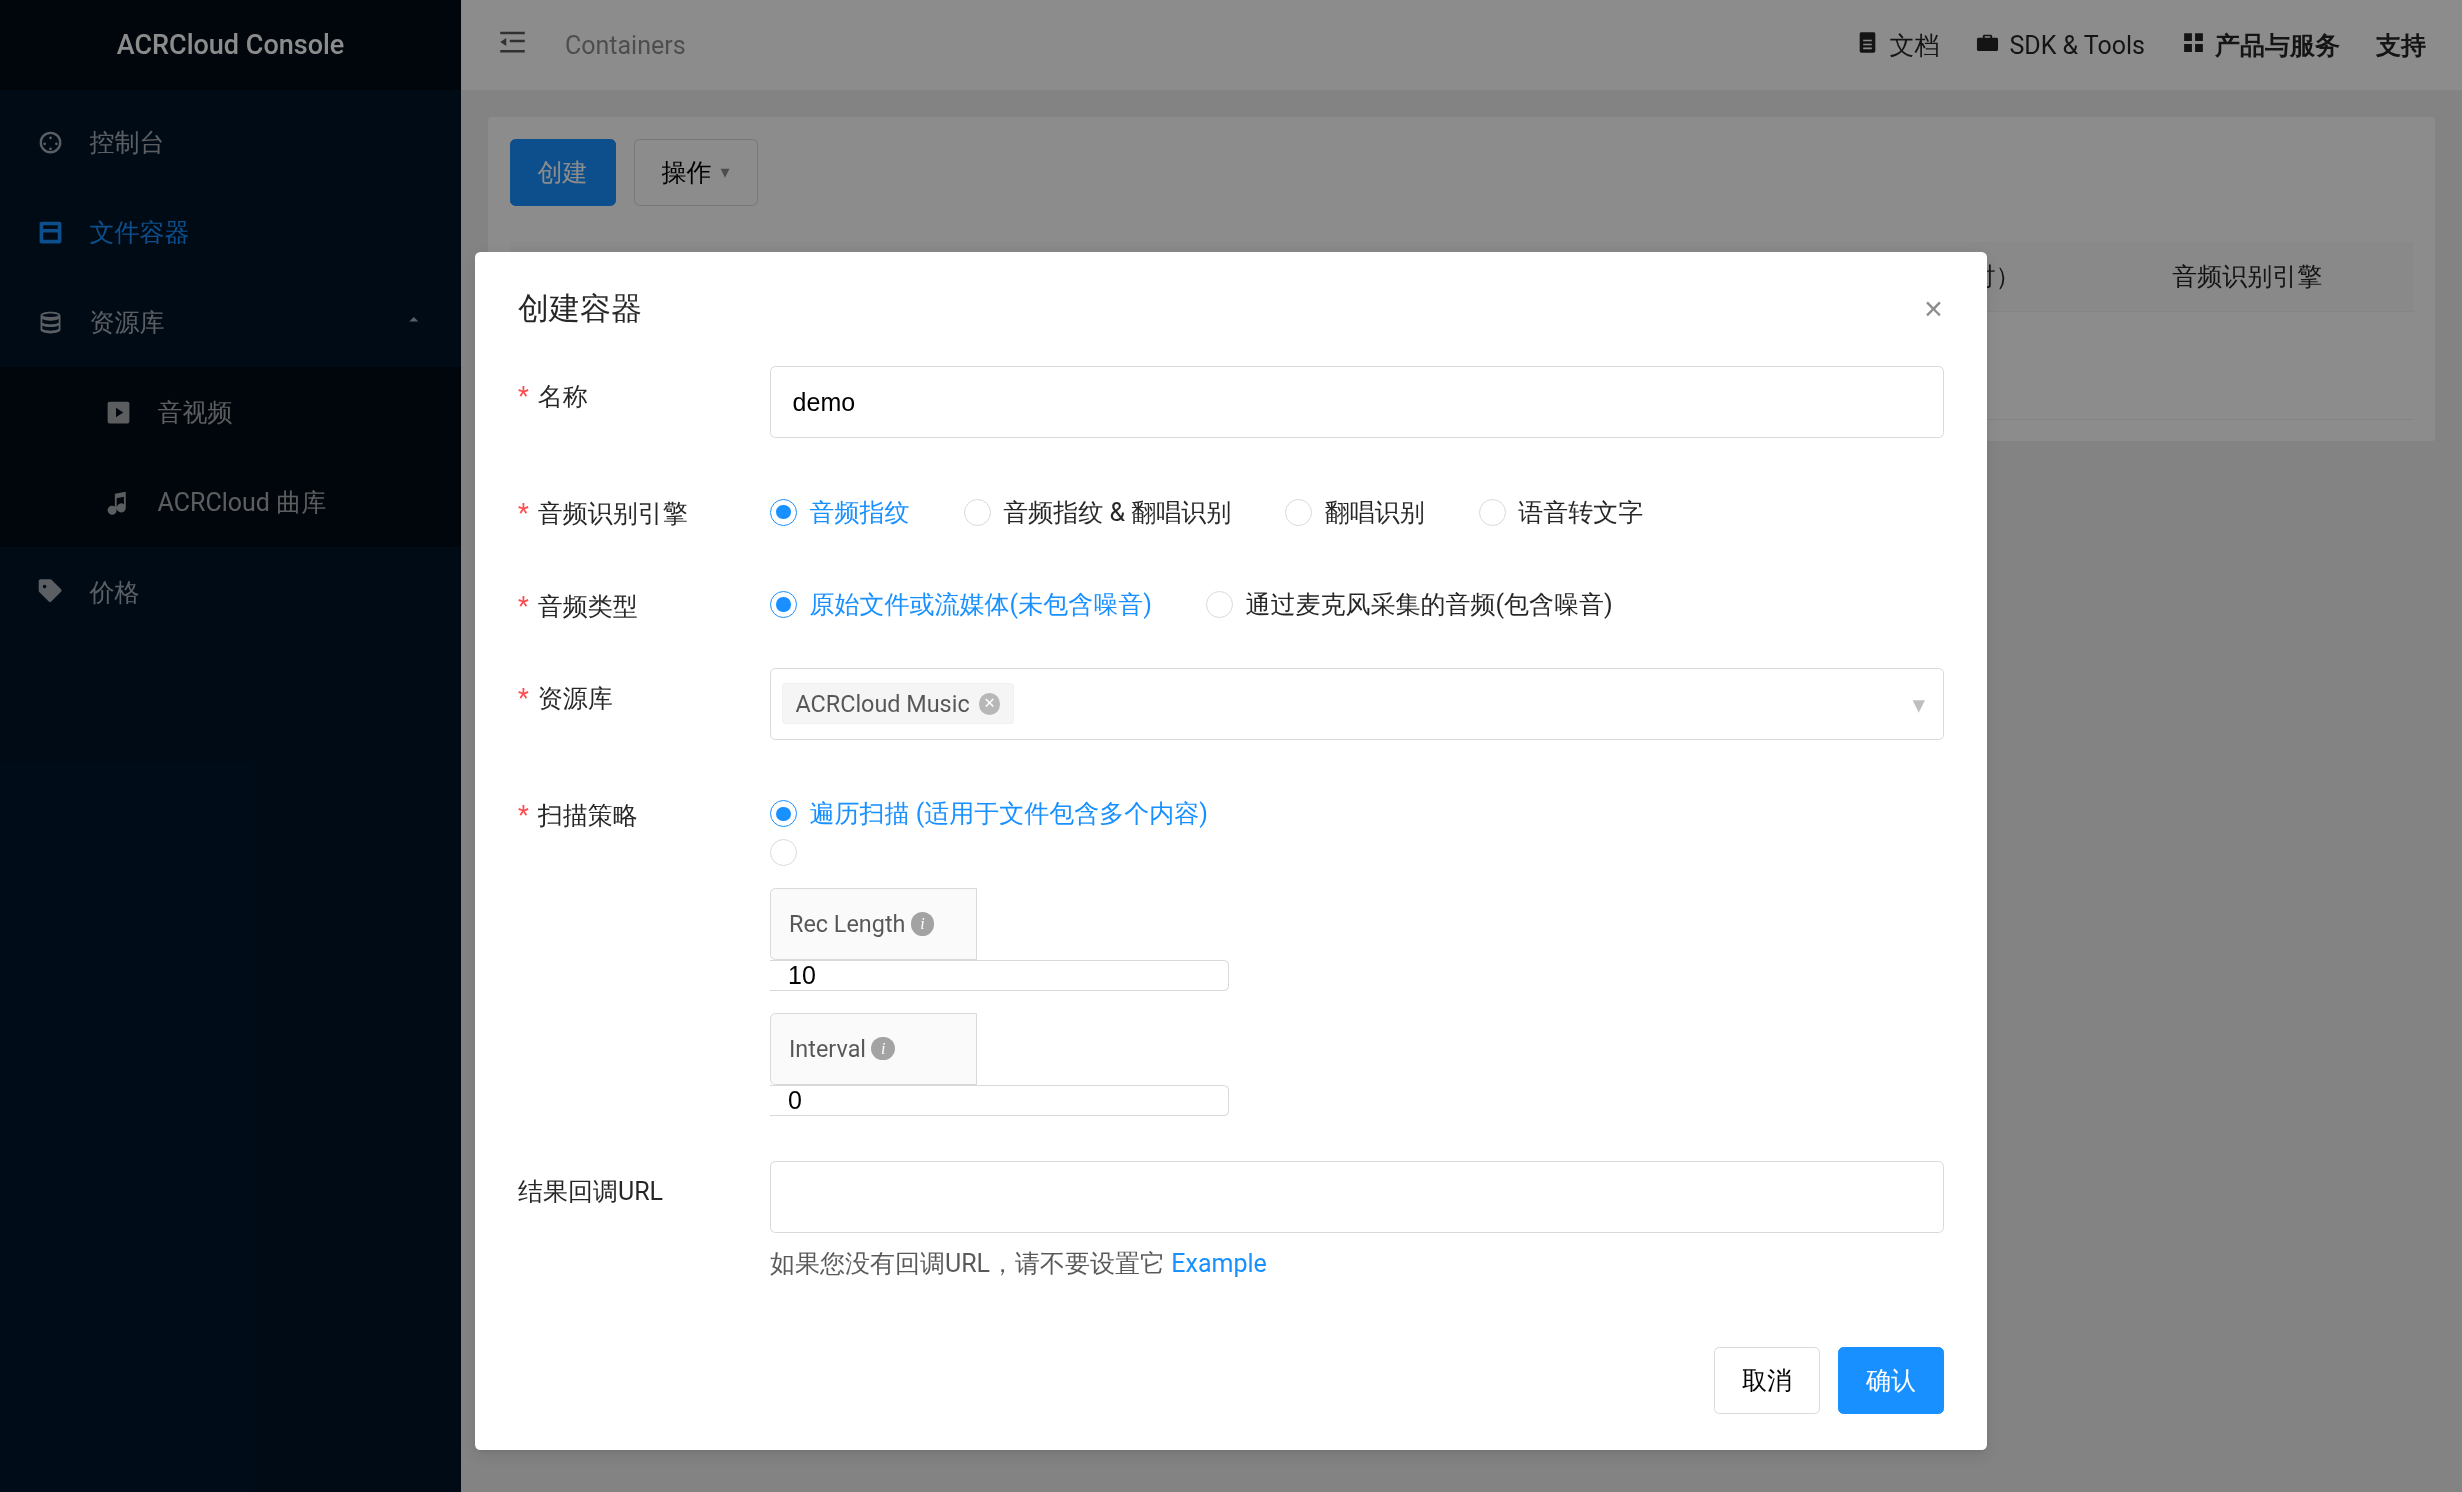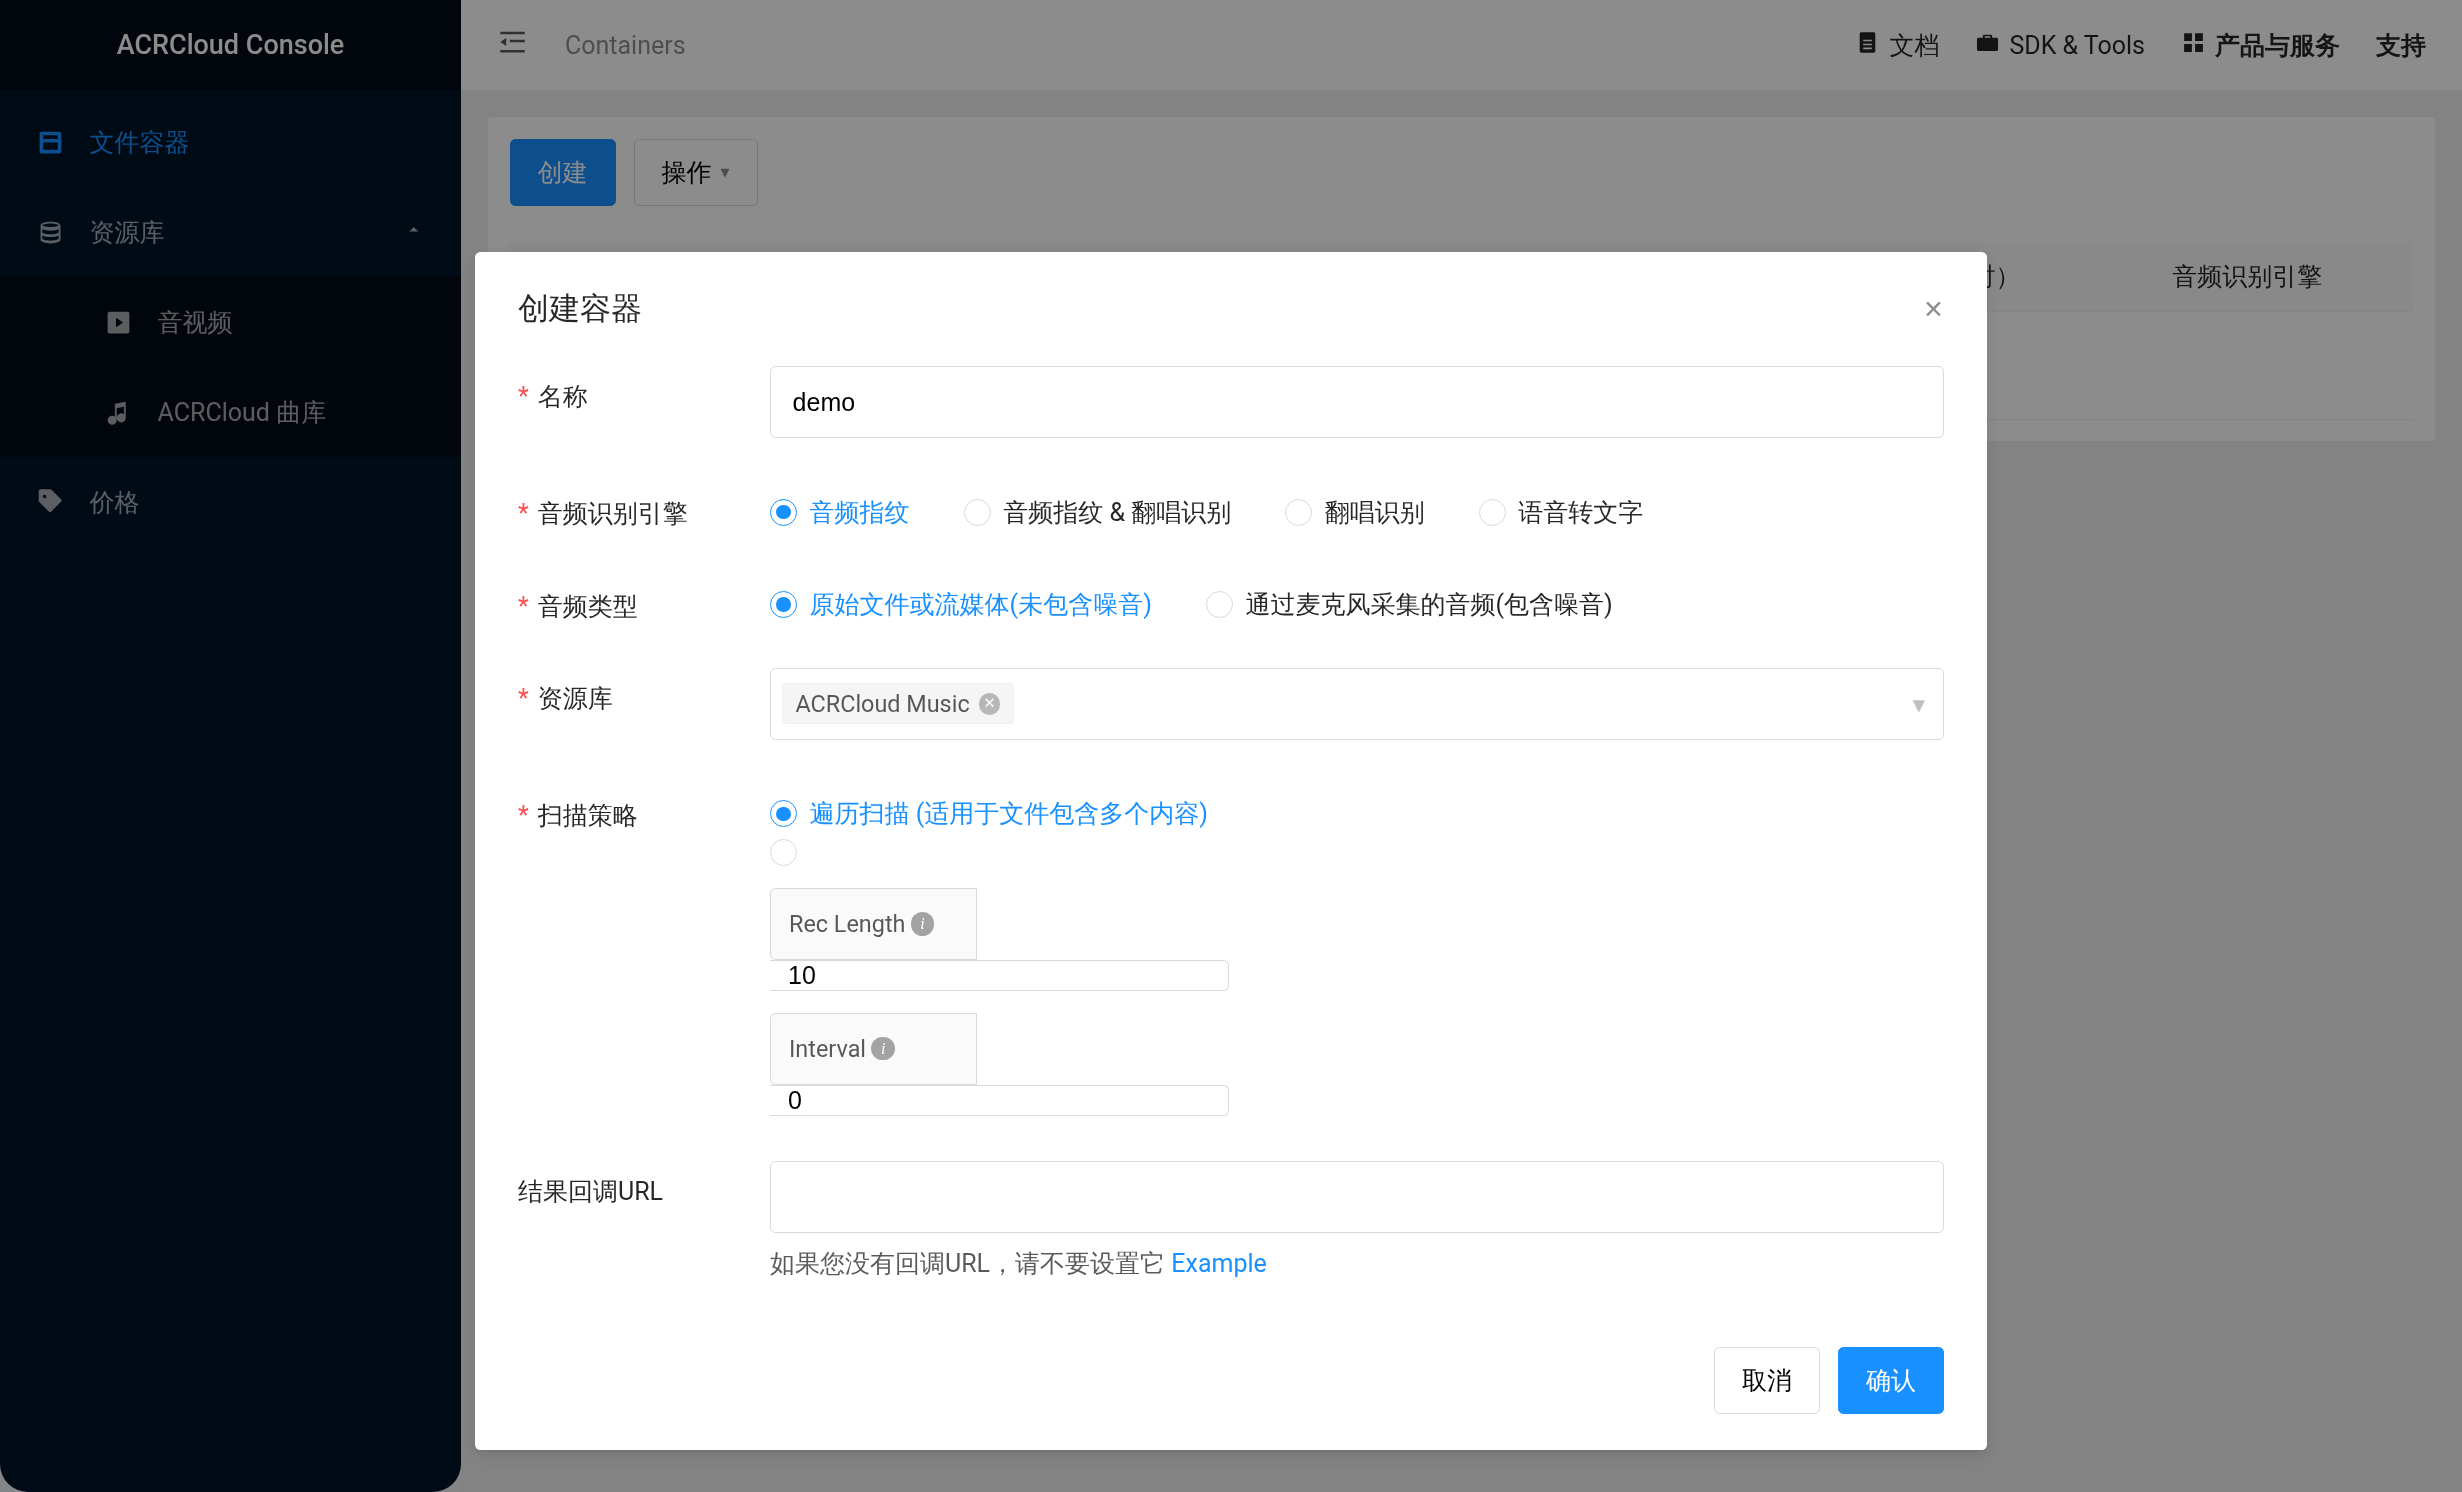--- a/index.html
+++ b/index.html
@@ -1,19 +1,19 @@
 <!DOCTYPE html>
 <html style="font-size:14.4px"><head>
 <meta charset="utf-8">
 <style>
   * { box-sizing: border-box; margin: 0; padding: 0; }
   body { font-family: -apple-system, BlinkMacSystemFont, "Segoe UI", Roboto, "Helvetica Neue", Arial, sans-serif; font-size: 25px; color: rgba(0,0,0,0.85); background: #f0f2f5; }
   .layout { display: flex; height: 1492px; width: 2462px; overflow: hidden; position: relative; }
   
-  .sidebar { width: 461px; background: #001529; color: rgba(255,255,255,0.65); display: flex; flex-direction: column; border-radius: 28px; }
+  .sidebar { width: 461px; background: #001529; color: rgba(255,255,255,0.65); display: flex; flex-direction: column; }
   .logo { height: 90px; display: flex; align-items: center; justify-content: center; background: #000c17; color: #fff; font-size: 27px; font-weight: 500; }
   .menu { padding-top: 7.2px; }
   .menu-item { display: flex; align-items: center; height: 90px; padding: 0 36px; color: rgba(255,255,255,0.65); cursor: pointer; font-size: 25px; }
   .menu-item.selected { color: #1890ff; }
   .menu-item .mi-icon { width: 32px; margin-right: 21.6px; display:flex; align-items:center; }
   .menu-item .mi-icon svg { width: 29px; height: 29px; }
   .menu-item .arrow { margin-left: auto; }
   .submenu { background: #000c17; }
   .submenu .menu-item { padding-left: 104px; height: 90px; }
   
@@ -67,20 +67,28 @@
   svg { fill: currentColor; }
 </style>
 </head>
 <body>
 
 <div class="layout">
 
   <aside class="sidebar">
     <div class="logo">ACRCloud Console</div>
     <nav class="menu">
+      <div class="menu-item">
+        <span class="mi-icon">
+          <svg viewBox="0 0 1024 1024">
+              <path d="M512 128a384 384 0 100 768 384 384 0 000-768zm0 80a304 304 0 110 608 304 304 0 010-608zm0 96a48 48 0 100 96 48 48 0 000-96zm-208 208a48 48 0 100 96 48 48 0 000-96zm416 0a48 48 0 100 96 48 48 0 000-96zM512 688a48 48 0 100 96 48 48 0 000-96z"></path>
+            </svg>
+        </span>
+        <span>控制台</span>
+      </div>
       <div class="menu-item selected">
         <span class="mi-icon">
           <svg viewBox="0 0 1024 1024">
               <path d="M832 128H192c-35 0-64 29-64 64v640c0 35 29 64 64 64h640c35 0 64-29 64-64V192c0-35-29-64-64-64zm-64 128v128H256V256h512zM256 768V512h512v256H256z"></path>
             </svg>
         </span>
         <span>文件容器</span>
       </div>
       <div class="menu-item">
         <span class="mi-icon">

